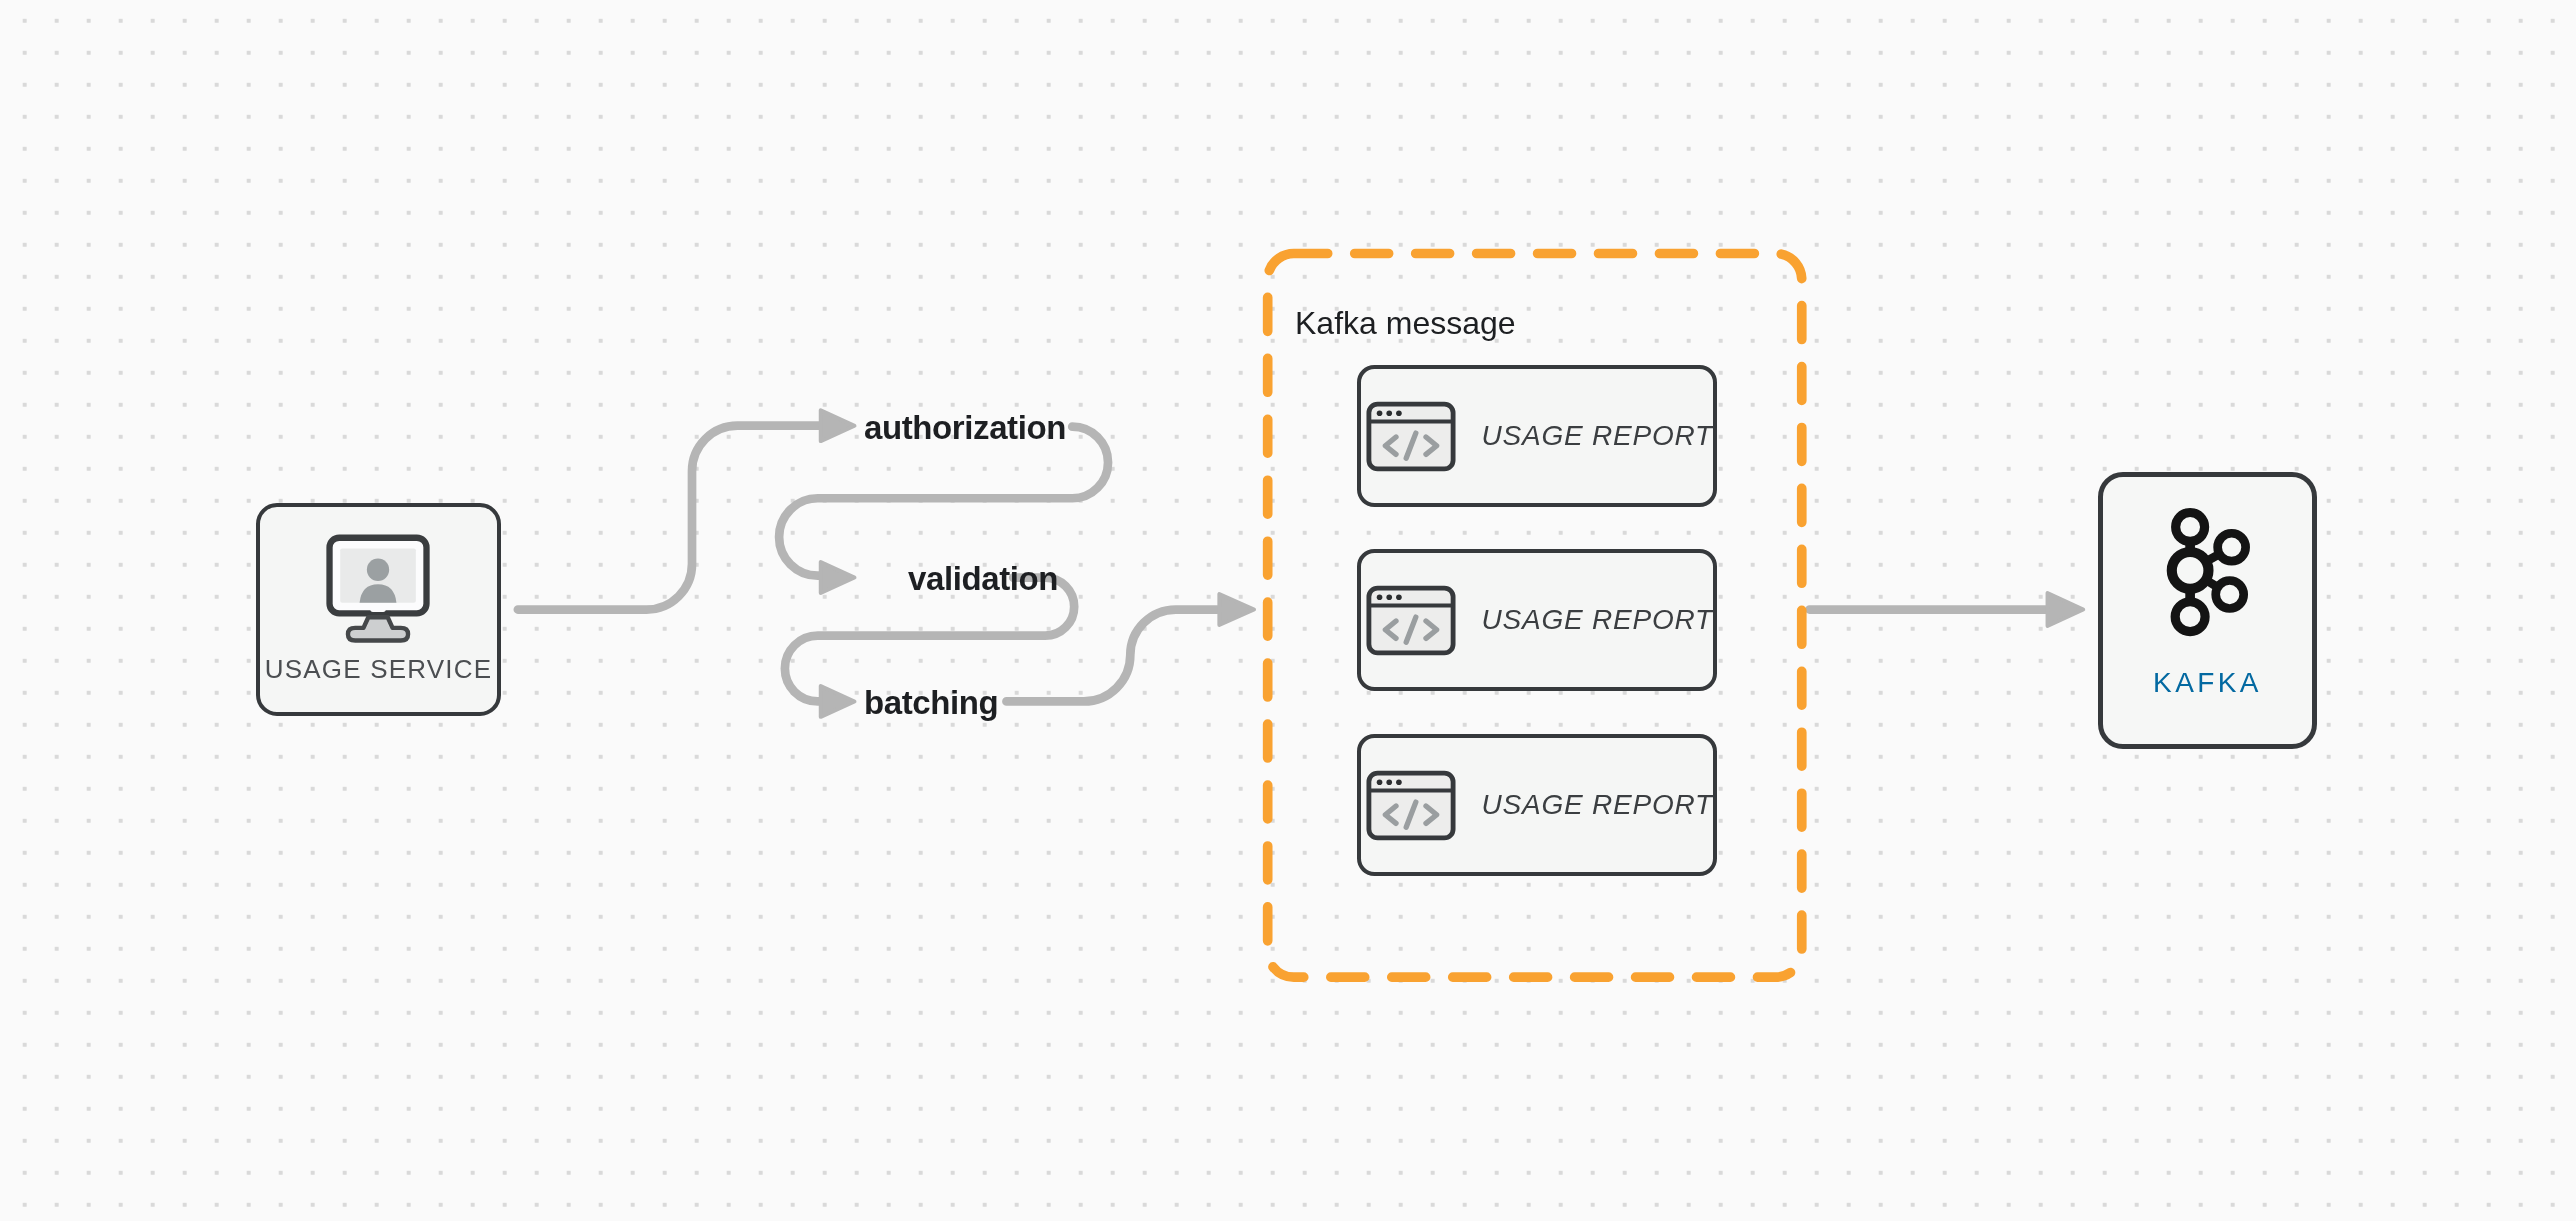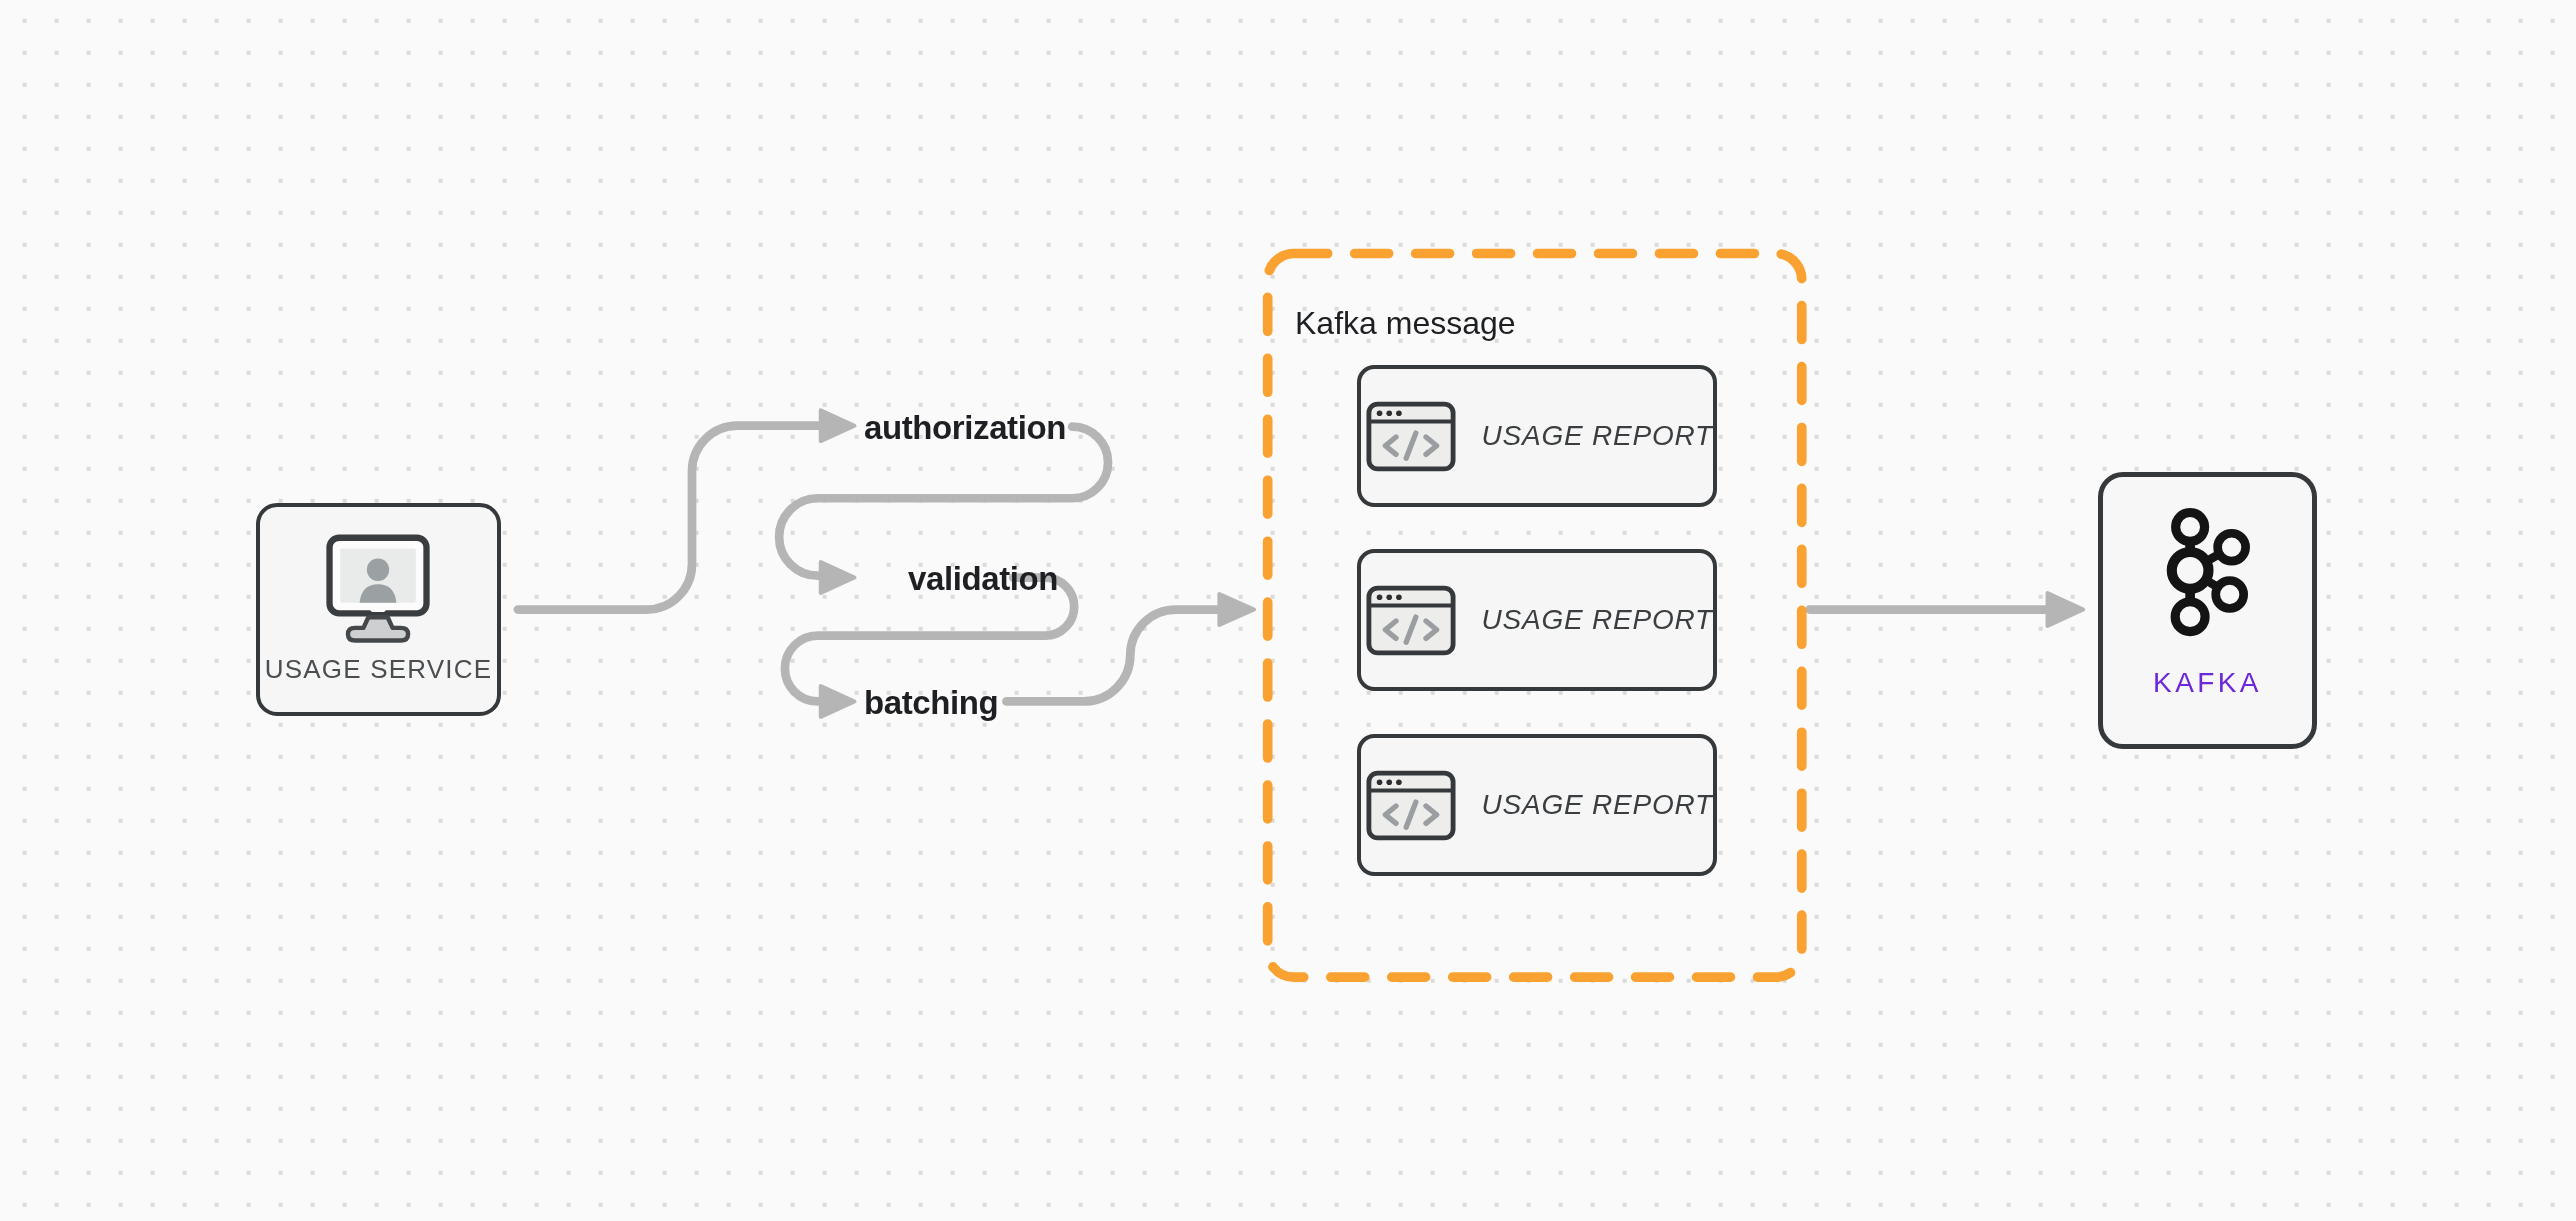--- a/index.html
+++ b/index.html
@@ -31,21 +31,21 @@
   .kafka-icon{top:21px;height:166px;}
 
   .node-label{
     position:absolute;left:0;width:100%;
     text-align:center;
     color:#4b4e51;
     letter-spacing:1.2px;
     font-size:26px;
   }
   .node-usage .node-label{bottom:27px;}
-  .node-kafka .node-label{bottom:45px;font-size:28px;letter-spacing:3.4px;color:#6d28d9;}
+  .node-kafka .node-label{bottom:45px;font-size:28px;letter-spacing:3.4px;color:#0369a1;}
 
   
   .step-label{
     position:absolute;
     color:#1d1f22;
     font-size:33px;
     letter-spacing:-0.4px;
     font-weight:700;
     white-space:nowrap;
     line-height:1;

